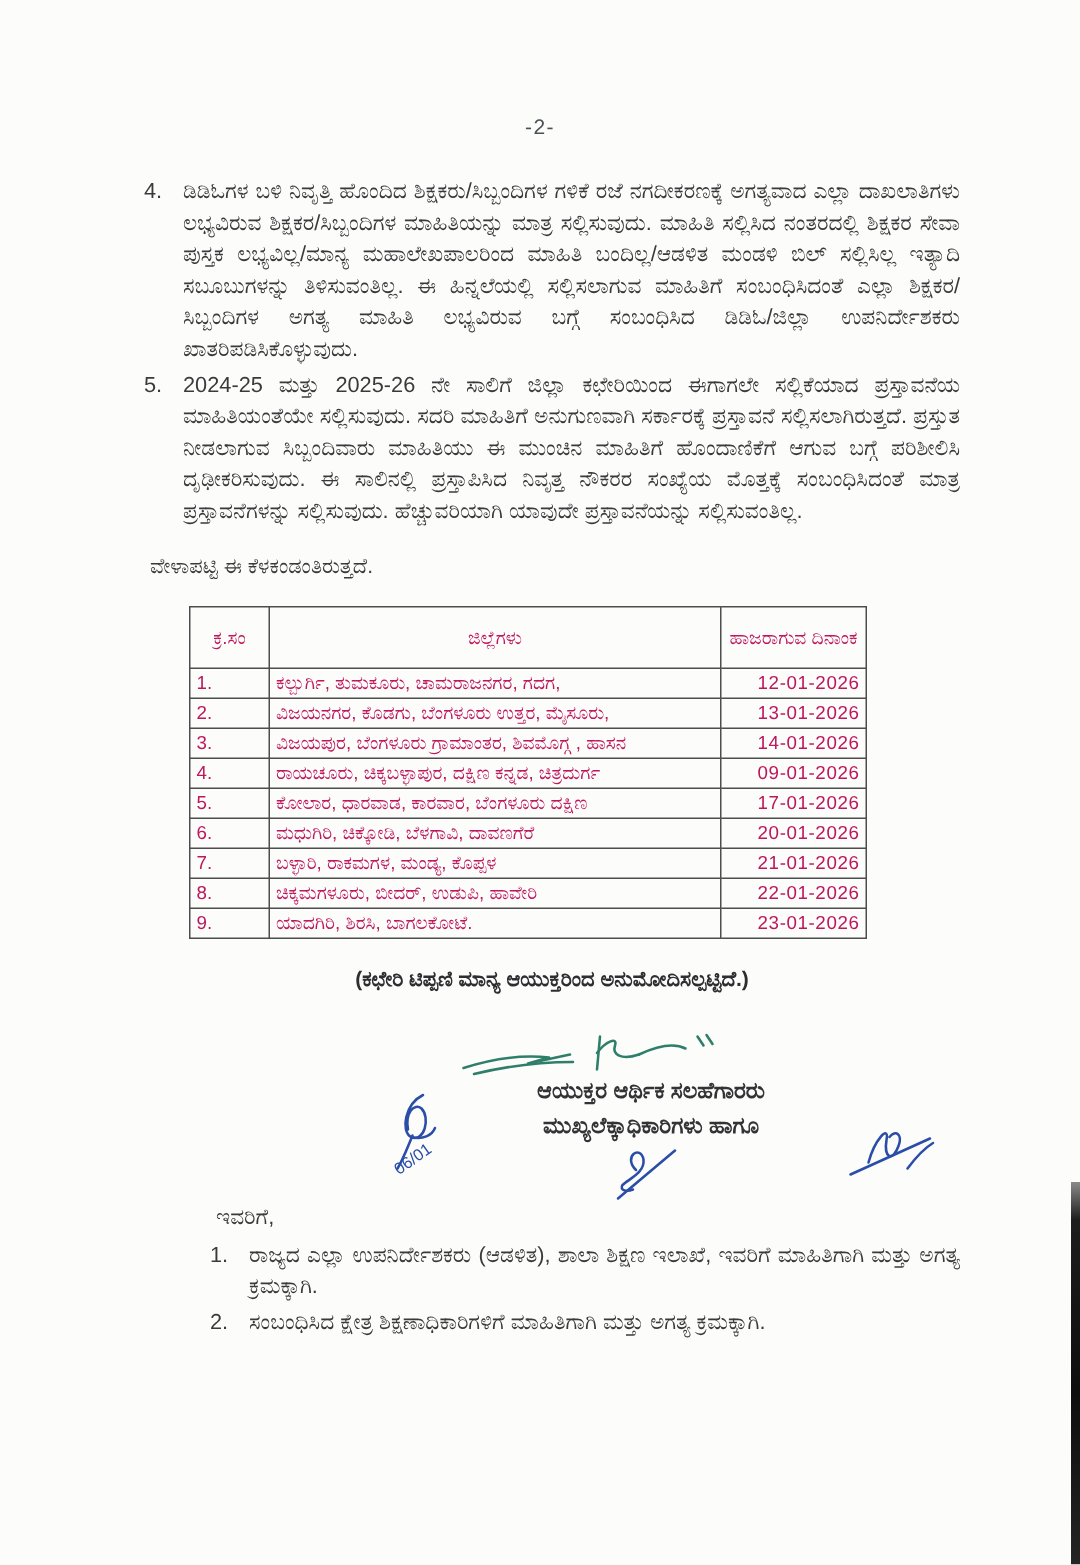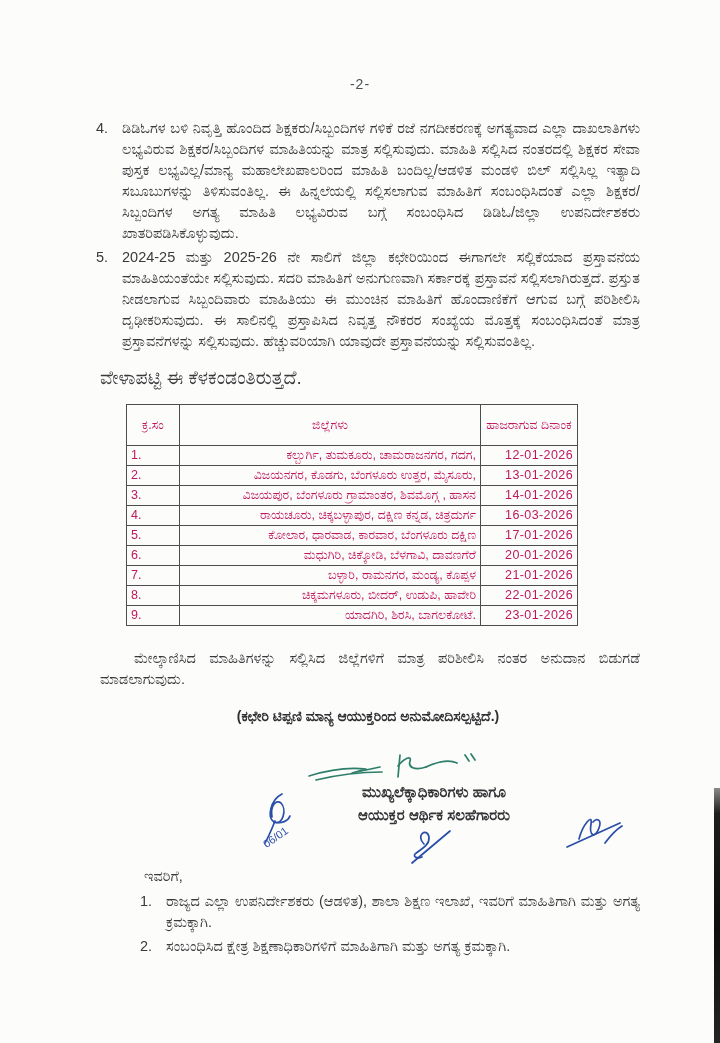--- a/index.html
+++ b/index.html
@@ -12,34 +12,34 @@
   }
   .page-number{
     text-align:center;padding-top:76px;
     font-size:14px;color:#4b5056;letter-spacing:1px;
   }
   .content{padding:0 80px 0 96px;}
   .num-list{margin:26px 0 0 0;padding:0;list-style:none;}
   .num-list li{display:flex;margin:0 0 3px 0;font-size:14.5px;line-height:21px;}
   .li-num{width:26px;flex:0 0 26px;}
   .li-text{flex:1;text-align:justify;}
-  .schedule-intro{margin:15px 0 0 4px;font-size:19px;line-height:21px;}
+  .schedule-intro{margin:15px 0 0 4px;font-size:14px;line-height:21px;}
   .tbl{border-collapse:collapse;margin:16px 0 0 30px;table-layout:fixed;}
   .tbl th,.tbl td{
     border:1.5px solid #4d4d50;
     font-size:12.5px;line-height:1.2;
     padding:1px 4px;font-weight:normal;color:#be185d;
   }
   .tbl th{height:38px;vertical-align:middle;text-align:center;}
   .tbl td{height:17px;}
   .w-sl{width:44px;}
   .w-districts{width:292px;}
   .w-date{width:88px;border-radius:15px;}
   .cell-sl{text-align:left;padding-left:10px;}
-  .cell-districts{text-align:right;}
+  .cell-districts{text-align:left;}
   .cell-date{text-align:right;letter-spacing:.4px;}
   .after-table{margin:22px 0 0 4px;font-size:14.5px;line-height:21px;text-indent:34px;text-align:justify;}
   .office-note{margin:16px 0 0 0;font-size:14px;line-height:20px;font-weight:bold;color:#2e2e31;text-align:center;}
   .sig-block{
     position:relative;width:312px;margin:24px 50px 0 auto;
     text-align:center;font-weight:bold;font-size:15px;line-height:23px;
     color:#333336;padding-top:30px;
   }
   .sig{position:absolute;}
   .sig path{fill:none;stroke-width:1.7;stroke-linecap:round;stroke-linejoin:round;}
@@ -103,56 +103,55 @@
 
     <tr>
       <td class="cell-sl">3.</td>
       <td class="cell-districts">ವಿಜಯಪುರ, ಬೆಂಗಳೂರು ಗ್ರಾಮಾಂತರ, ಶಿವಮೊಗ್ಗ , ಹಾಸನ</td>
       <td class="cell-date">14-01-2026</td>
     </tr>
 
     <tr>
       <td class="cell-sl">4.</td>
       <td class="cell-districts">ರಾಯಚೂರು, ಚಿಕ್ಕಬಳ್ಳಾಪುರ, ದಕ್ಷಿಣ ಕನ್ನಡ, ಚಿತ್ರದುರ್ಗ</td>
-      <td class="cell-date">16-03-2026</td>
+      <td class="cell-date">09-01-2026</td>
     </tr>
 
     <tr>
       <td class="cell-sl">5.</td>
       <td class="cell-districts">ಕೋಲಾರ, ಧಾರವಾಡ, ಕಾರವಾರ, ಬೆಂಗಳೂರು ದಕ್ಷಿಣ</td>
       <td class="cell-date">17-01-2026</td>
     </tr>
 
     <tr>
       <td class="cell-sl">6.</td>
       <td class="cell-districts">ಮಧುಗಿರಿ, ಚಿಕ್ಕೋಡಿ, ಬೆಳಗಾವಿ, ದಾವಣಗೆರೆ</td>
       <td class="cell-date">20-01-2026</td>
     </tr>
 
     <tr>
       <td class="cell-sl">7.</td>
-      <td class="cell-districts">ಬಳ್ಳಾರಿ, ರಾಮನಗರ, ಮಂಡ್ಯ, ಕೊಪ್ಪಳ</td>
+      <td class="cell-districts">ಬಳ್ಳಾರಿ, ರಾಕಮಗಳ, ಮಂಡ್ಯ, ಕೊಪ್ಪಳ</td>
       <td class="cell-date">21-01-2026</td>
     </tr>
 
     <tr>
       <td class="cell-sl">8.</td>
       <td class="cell-districts">ಚಿಕ್ಕಮಗಳೂರು, ಬೀದರ್, ಉಡುಪಿ, ಹಾವೇರಿ</td>
       <td class="cell-date">22-01-2026</td>
     </tr>
 
     <tr>
       <td class="cell-sl">9.</td>
       <td class="cell-districts">ಯಾದಗಿರಿ, ಶಿರಸಿ, ಬಾಗಲಕೋಟೆ.</td>
       <td class="cell-date">23-01-2026</td>
     </tr>
   </tbody>
   </table>
 
-  <p class="after-table">ಮೇಲ್ಕಾಣಿಸಿದ ಮಾಹಿತಿಗಳನ್ನು ಸಲ್ಲಿಸಿದ ಜಿಲ್ಲೆಗಳಿಗೆ ಮಾತ್ರ ಪರಿಶೀಲಿಸಿ ನಂತರ ಅನುದಾನ ಬಿಡುಗಡೆ ಮಾಡಲಾಗುವುದು.</p>
 
   <p class="office-note">(ಕಛೇರಿ ಟಿಪ್ಪಣಿ ಮಾನ್ಯ ಆಯುಕ್ತರಿಂದ ಅನುಮೋದಿಸಲ್ಪಟ್ಟಿದೆ.)</p>
 
   <div class="sig-block">
     <svg class="sig sig-top" width="172" height="42" viewBox="0 0 172 42" stroke="#2e7f6a">
       <path d="M3,30 C22,24 42,21 60,23 L46,27 L74,21"></path>
       <path d="M10,34 C35,28 56,26 76,26"></path>
       <path d="M94,9 L92,31"></path>
       <path d="M92,20 C98,12 106,9 104,15 C102,21 108,25 120,21"></path>
       <path d="M120,21 C133,15 143,13 151,17"></path>
@@ -167,22 +166,22 @@
     <div class="sig-date">06/01</div>
     <svg class="sig sig-mid" width="56" height="44" viewBox="0 0 56 44" stroke="#2a4da8">
       <path d="M24,20 C15,11 27,3 29,13 C30,22 19,26 15,30 C13,33 17,35 22,33"></path>
       <path d="M12,39 L50,7"></path>
     </svg>
     <svg class="sig sig-right" width="62" height="50" viewBox="0 0 62 50" stroke="#2a4da8">
       <path d="M15,35 C19,20 29,9 27,20 C25,32 31,35 35,24 C38,16 33,13 29,18"></path>
       <path d="M3,43 L56,19"></path>
       <path d="M41,39 C47,31 53,25 58,22"></path>
     </svg>
+    <div>ಆಯುಕ್ತರ ಆರ್ಥಿಕ ಸಲಹೆಗಾರರು</div>
     <div>ಮುಖ್ಯಲೆಕ್ಕಾಧಿಕಾರಿಗಳು ಹಾಗೂ</div>
-    <div>ಆಯುಕ್ತರ ಆರ್ಥಿಕ ಸಲಹೆಗಾರರು</div>
   </div>
 
   <div class="distribution">
     <p class="salutation">ಇವರಿಗೆ,</p>
     <ol class="num-list dist-list">
       <li>
         <span class="li-num">1.</span>
         <span class="li-text">ರಾಜ್ಯದ ಎಲ್ಲಾ ಉಪನಿರ್ದೇಶಕರು (ಆಡಳಿತ), ಶಾಲಾ ಶಿಕ್ಷಣ ಇಲಾಖೆ, ಇವರಿಗೆ ಮಾಹಿತಿಗಾಗಿ ಮತ್ತು ಅಗತ್ಯ ಕ್ರಮಕ್ಕಾಗಿ.</span>
       </li>
       <li>

